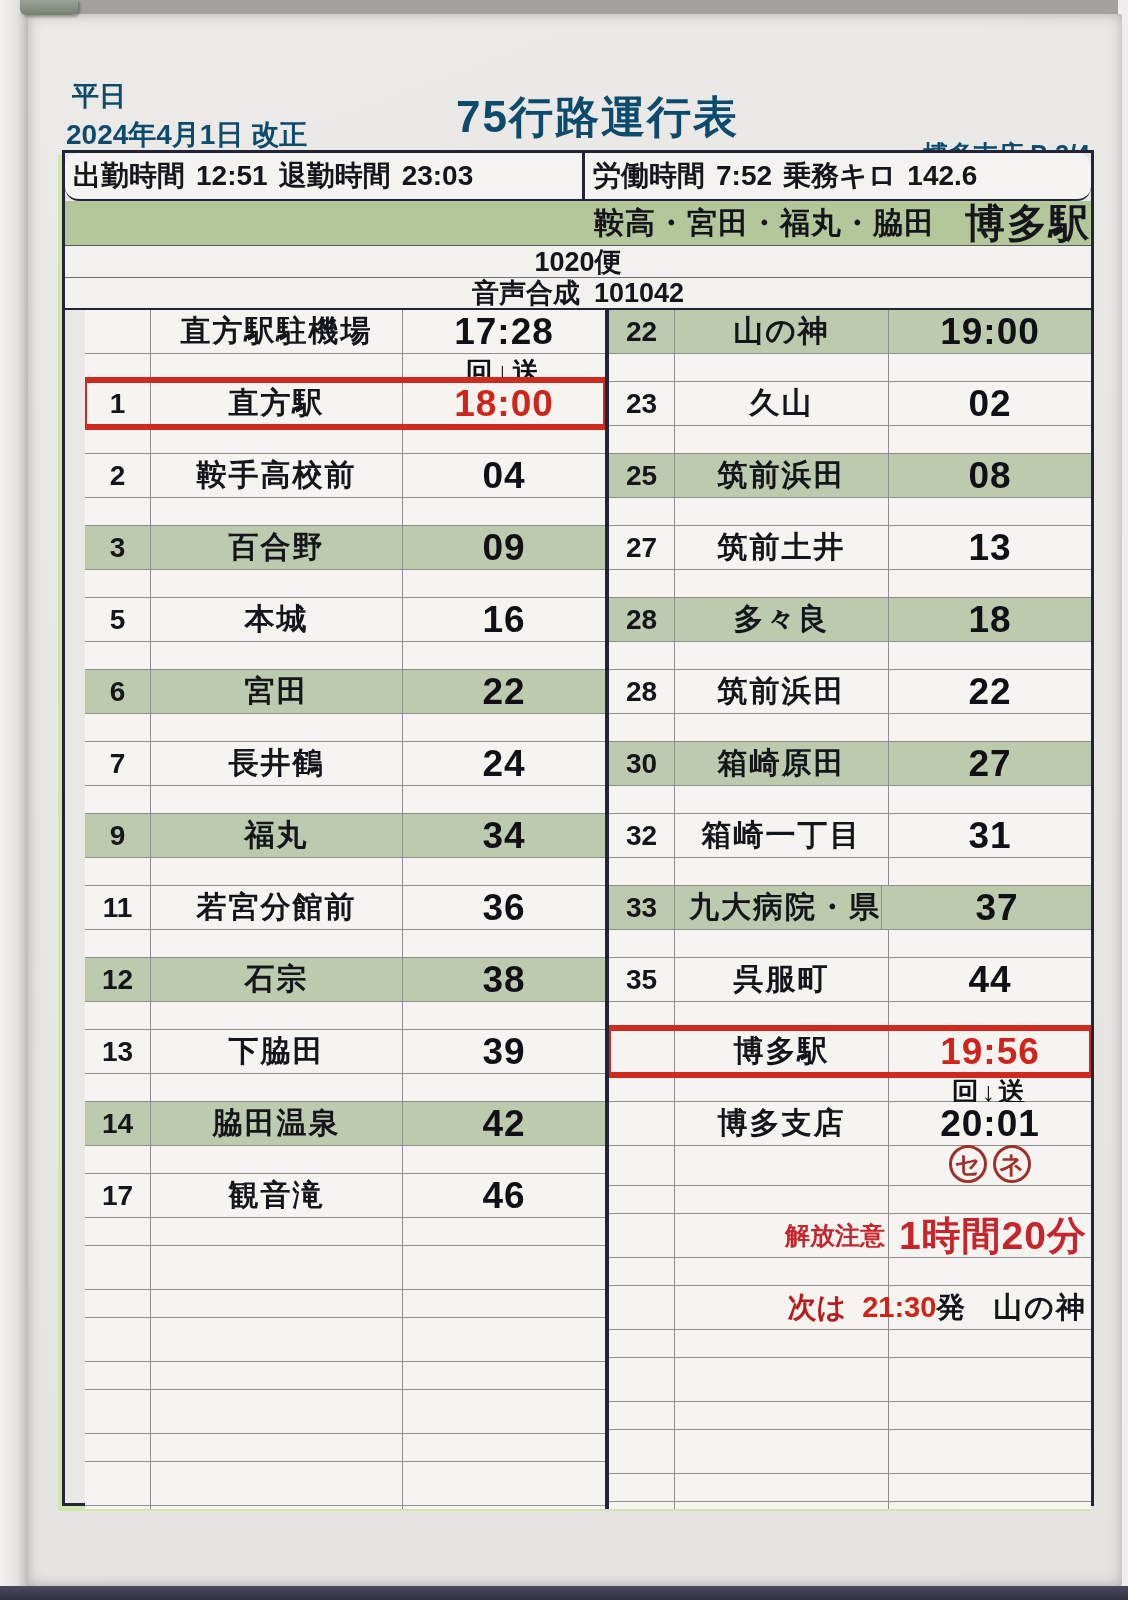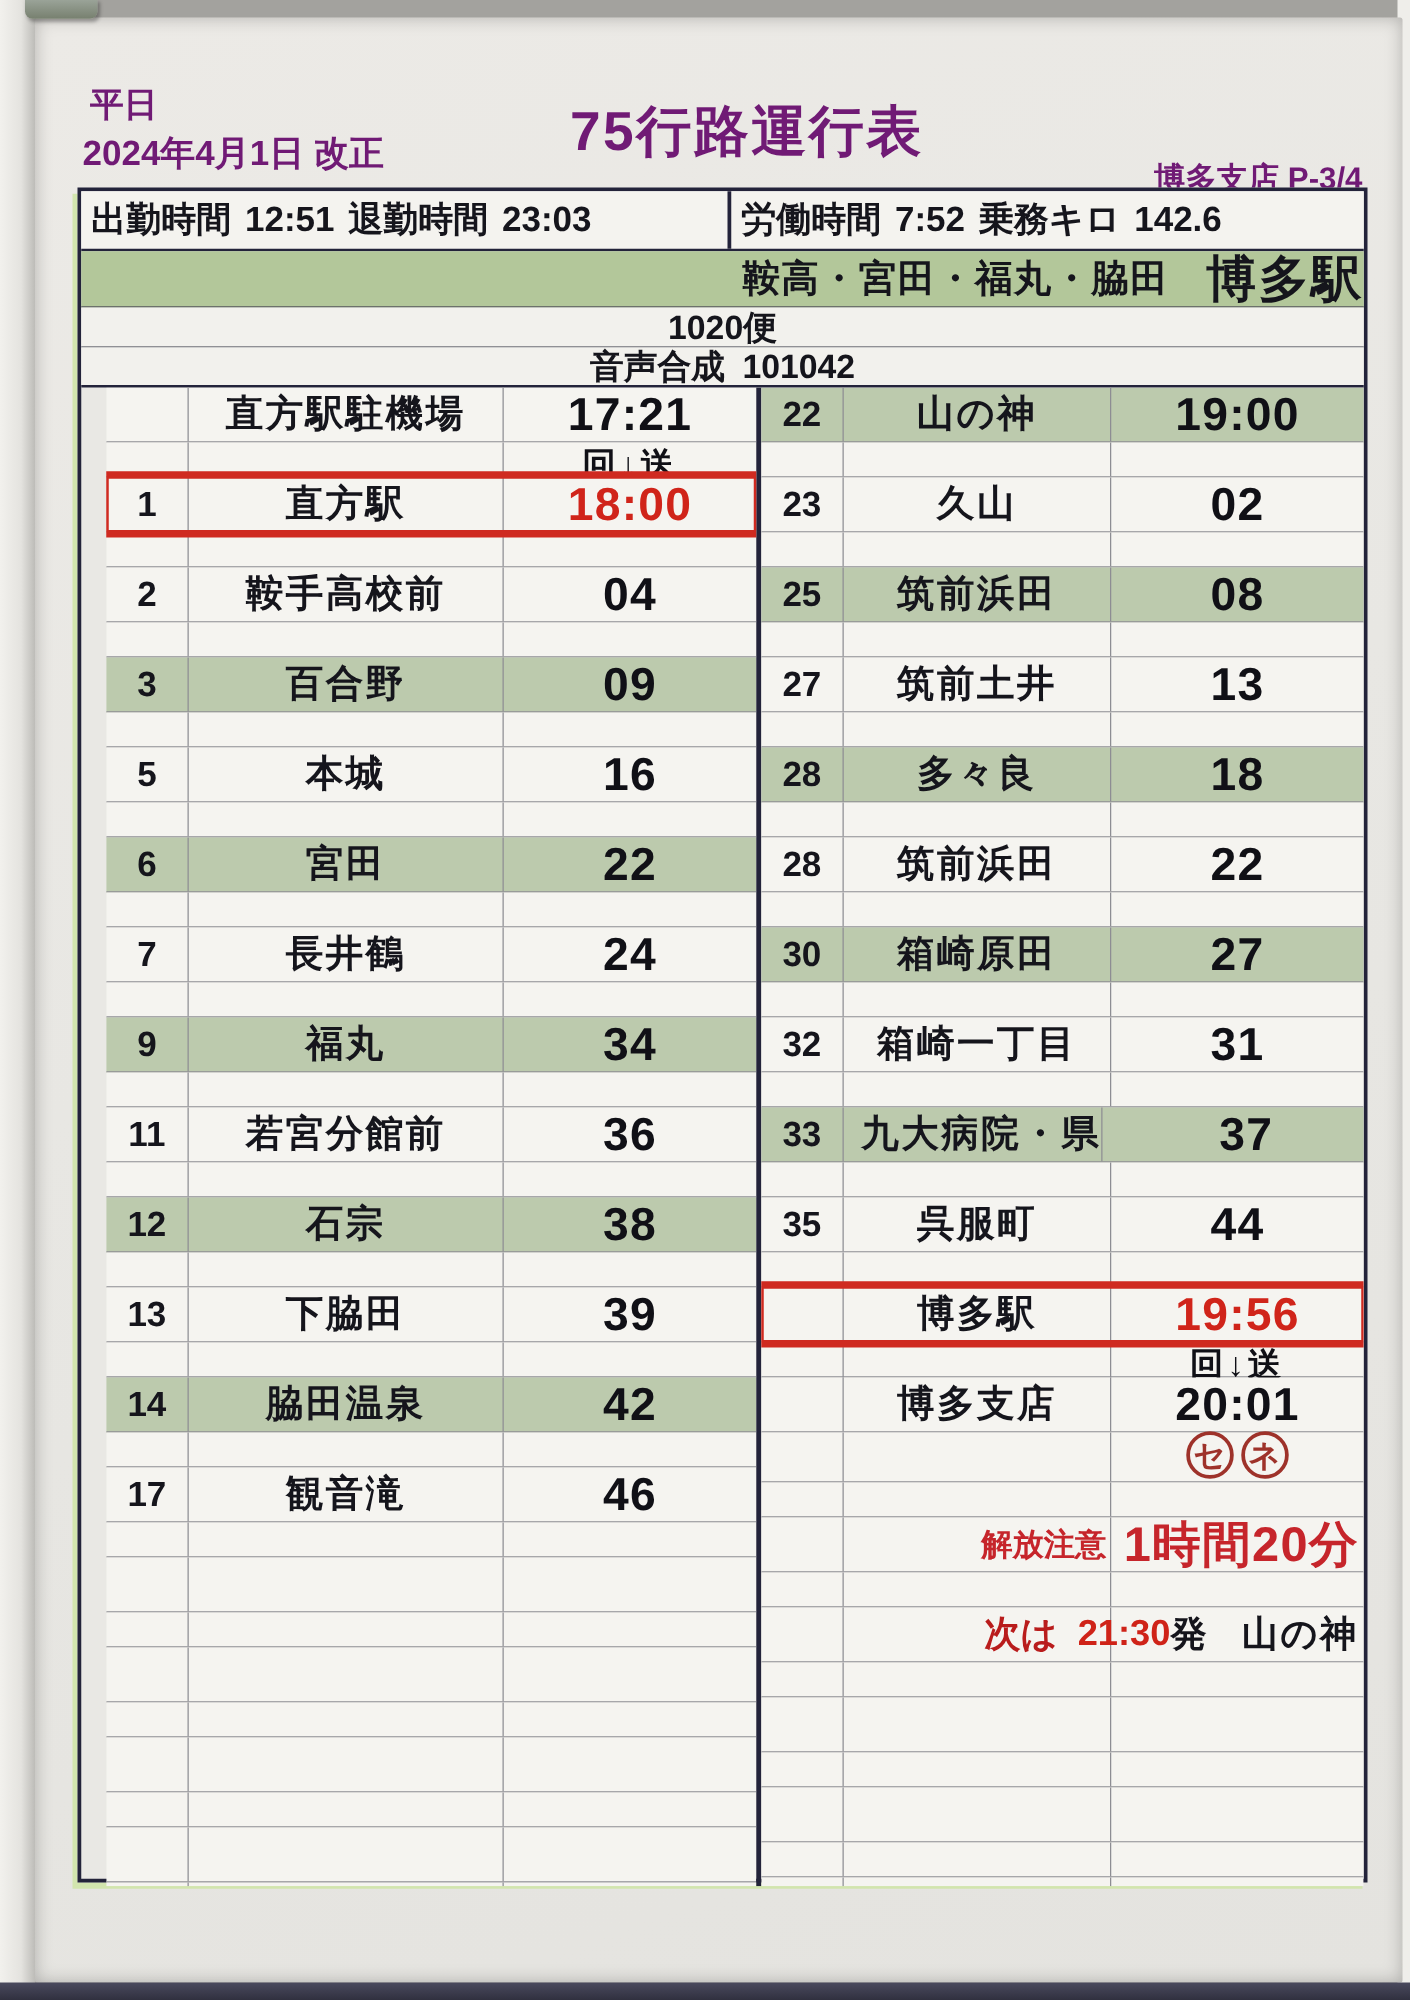--- a/index.html
+++ b/index.html
@@ -13,31 +13,31 @@
     background:linear-gradient(90deg,#f2f1ed 0%,#e4e3df 60%,#bdbcb8 100%);}
   .edge-strip-right{position:absolute;right:0;top:0;width:10px;height:1600px;background:#efeeea;}
   .bottom-band{position:absolute;left:0;bottom:0;width:1128px;height:14px;
     background:linear-gradient(180deg,#4a4a5e,#30303f);}
   .paper{position:absolute;left:28px;top:14px;width:1094px;height:1572px;
     background:linear-gradient(160deg,#eceae6 0%,#e8e7e3 45%,#e4e3df 100%);
     border-radius:2px;box-shadow:0 0 14px rgba(0,0,0,.25) inset;}
   .clip{position:absolute;left:20px;top:0;width:58px;height:15px;border-radius:0 0 6px 6px;
     background:linear-gradient(180deg,#9aa398,#77806f);box-shadow:2px 2px 3px rgba(0,0,0,.3);}
 
-  .hdr-note{position:absolute;color:#701a75;font-weight:bold;white-space:nowrap;}
+  .hdr-note{position:absolute;color:#0c4a6e;font-weight:bold;white-space:nowrap;margin-top:12px;}
   .day-type{left:72px;top:66px;font-size:27px;}
   .rev-date{left:66px;top:104px;font-size:28px;}
   .doc-title{left:0;right:0;top:76px;text-align:center;font-size:44px;letter-spacing:2px;padding-left:67px;}
   .branch{right:38px;top:126px;font-size:25px;}
 
   
   .sheet{position:absolute;left:62px;top:150px;width:1032px;height:1356px;
     border:3px solid #23233a;box-sizing:border-box;background:#e9e8e4;
     box-shadow:-4px 5px 0 0 #d2e5ae;}
-  .duty-row{height:46px;display:flex;border-bottom:2px solid #23233a;background:#f4f3ef;}
+  .duty-row{height:46px;display:flex;border-bottom:2px solid #23233a;background:#f4f3ef;border-radius:14px;}
   .duty-cell{box-sizing:border-box;display:flex;align-items:center;padding-left:8px;
     font-size:28px;font-weight:bold;color:#15151c;white-space:nowrap;}
   .duty-cell span{margin-right:11px;}
   .duty-left{width:520px;border-right:3px solid #23233a;}
   .duty-right{flex:1;}
   .banner-row{height:44px;display:flex;align-items:center;justify-content:flex-end;
     border-bottom:1px solid #55555c;font-weight:bold;color:#15151c;}
   .banner-via{font-size:30px;letter-spacing:1px;}
   .banner-terminal{font-size:40px;margin-left:30px;letter-spacing:2px;}
   .trip-row{height:31px;display:flex;align-items:center;justify-content:center;
@@ -118,21 +118,21 @@
   <div class="voice-row">
     <span>音声合成</span>
     <span>101042</span>
   </div>
 
   <div class="tt-body">
     <div class="tt-col tt-col-left" id="col-left">
         <div class="row r-stop">
           <div class="cell c-num"></div>
           <div class="cell c-name">直方駅駐機場</div>
-          <div class="cell c-time">17:21</div>
+          <div class="cell c-time">17:28</div>
         </div>
         <div class="row r-deadhead">
           <div class="cell c-num"></div>
           <div class="cell c-name"></div>
           <div class="cell c-time dh">回↓送</div>
         </div>
         <div class="row r-stop">
           <div class="cell c-num">1</div>
           <div class="cell c-name">直方駅</div>
           <div class="cell c-time red">18:00</div>

